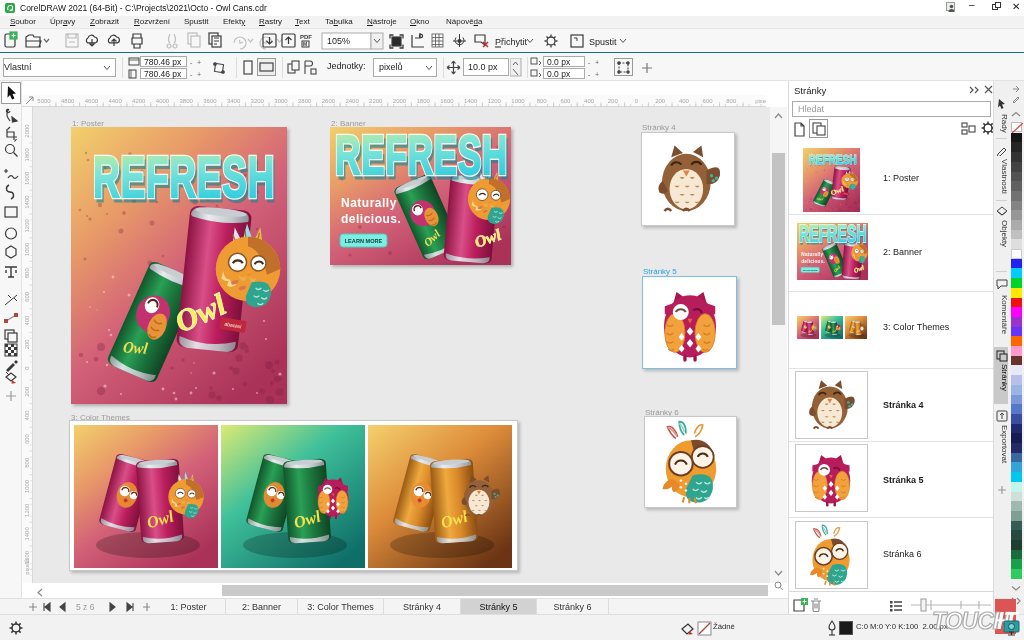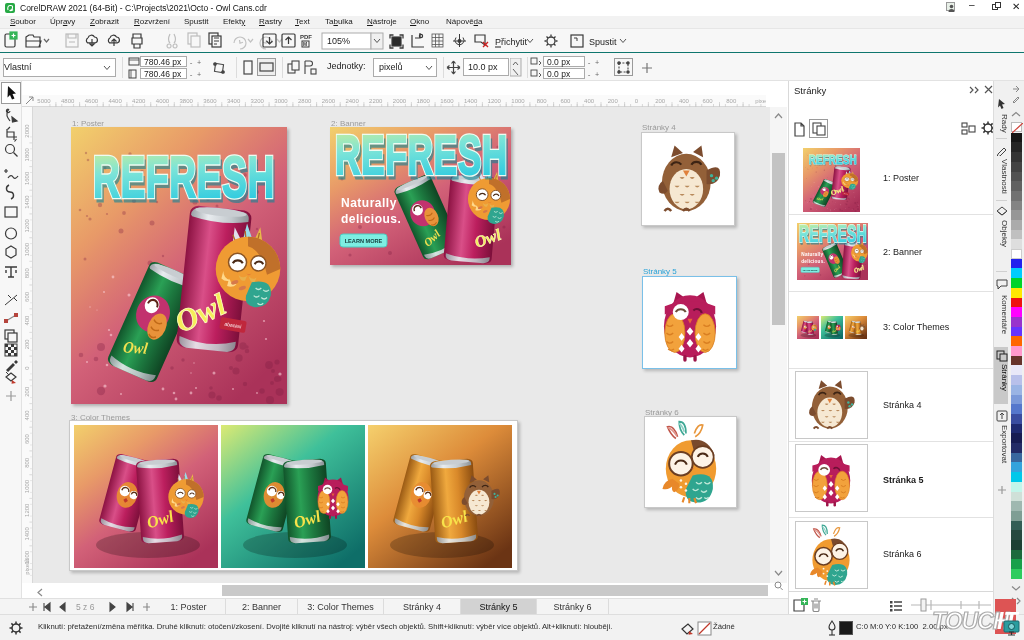--- a/index.html
+++ b/index.html
@@ -1113,20 +1113,21 @@
       </svg>
   </div>
   <div id="docker" class="abs">
       <div class="abs" style="left:5px;top:4px;font-size:9.5px;color:#222">Stránky</div>
       <svg class="abs" style="left:180px;top:5px" width="12" height="8">
         <path d="M1 1 l3 3 l-3 3 M6 1 l3 3 l-3 3" fill="none" stroke="#555" stroke-width="1.2"></path>
       </svg>
       <svg class="abs" style="left:195px;top:4px" width="9" height="9">
         <path d="M1 1 l7 7 M8 1 l-7 7" stroke="#555" stroke-width="1.2"></path>
       </svg>
+      <div class="abs" style="left:3px;top:20px;width:199px;height:16px;background:#fff;border:1px solid #ababab;font-size:9px;color:#9a9a9a;line-height:15px;padding-left:5px">Hledat</div>
       <svg class="abs" style="left:3px;top:41px" width="15" height="15">
         <path d="M3 1 h6 l3 3 v10 h-9 z M9 1 v3 h3" fill="none" stroke="#444" stroke-width="1.2"></path>
       </svg>
       <div class="abs" style="left:20px;top:38px;width:19px;height:19px;border:1px solid #9a9a9a"></div>
       <svg class="abs" style="left:23px;top:41px" width="14" height="14">
         <g fill="none" stroke="#444" stroke-width="1.1">
           <rect x="1" y="1" width="8" height="10"></rect>
           <rect x="5" y="4" width="8" height="9" fill="#fff"></rect>
         </g>
       </svg>
@@ -1145,21 +1146,21 @@
       </svg>
       <div class="abs" style="left:0;top:133px;width:205px;height:1px;background:#e2e2e2"></div>
       <div class="abs" style="left:0;top:210px;width:205px;height:1px;background:#e2e2e2"></div>
       <div class="abs" style="left:0;top:287px;width:205px;height:1px;background:#e2e2e2"></div>
       <div class="abs" style="left:0;top:360px;width:205px;height:1px;background:#e2e2e2"></div>
       <div class="abs" style="left:0;top:436px;width:205px;height:1px;background:#e2e2e2"></div>
       <div class="abs" style="left:0;top:510px;width:205px;height:1px;background:#e2e2e2"></div>
       <div class="abs" style="left:94px;top:92px;font-size:9px;color:#1a1a1a;font-weight:normal">1: Poster</div>
       <div class="abs" style="left:94px;top:166px;font-size:9px;color:#1a1a1a;font-weight:normal">2: Banner</div>
       <div class="abs" style="left:94px;top:241px;font-size:9px;color:#1a1a1a;font-weight:normal">3: Color Themes</div>
-      <div class="abs" style="left:94px;top:319px;font-size:9px;color:#1a1a1a;font-weight:normal">Stránka 4</div>
+      <div class="abs" style="left:94px;top:319px;font-size:9px;color:#1a1a1a;font-weight:bold">Stránka 4</div>
       <div class="abs" style="left:94px;top:394px;font-size:9px;color:#1a1a1a;font-weight:bold">Stránka 5</div>
       <div class="abs" style="left:94px;top:468px;font-size:9px;color:#1a1a1a;font-weight:normal">Stránka 6</div>
       <div class="abs" style="left:14px;top:67px">
         <svg width="57" height="64" viewBox="0 0 216 277" preserveAspectRatio="none">
           <use href="#poster"></use>
         </svg>
       </div>
       <div class="abs" style="left:8px;top:142px">
         <svg width="71" height="57" viewBox="0 0 181 138" preserveAspectRatio="none">
           <use href="#banner"></use>
@@ -1326,21 +1327,20 @@
         <path d="M1 1 l3 3 l-3 3 M6 1 l3 3 l-3 3" fill="none" stroke="#888" stroke-width="1.2"></path>
       </svg>
     </div>
   <div id="status" class="abs">
     <svg class="abs" style="left:8px;top:5px" width="16" height="16" viewBox="0 0 16 16">
       <g fill="none" stroke="#333" stroke-width="1.5">
           <circle cx="8" cy="8" r="4"></circle>
           <path d="M8 1.5 v2.5 M8 12 v2.5 M1.5 8 h2.5 M12 8 h2.5 M3.4 3.4 l1.8 1.8 M10.8 10.8 l1.8 1.8 M3.4 12.6 l1.8 -1.8 M10.8 5.2 l1.8 -1.8"></path>
         </g>
     </svg>
-    <div class="abs" style="left:38px;top:7px">Kliknutí: přetažení/změna měřítka. Druhé kliknutí: otočení/zkosení. Dvojité kliknutí na nástroj: výběr všech objektů. Shift+kliknutí: výběr více objektů. Alt+kliknutí: hlouběji.</div>
     <svg class="abs" style="left:681px;top:6px" width="40" height="15" viewBox="0 0 40 15">
       <path d="M1 8 l6 -5 l5 5 l-6 5 z" fill="none" stroke="#333" stroke-width="1.2"></path>
         <path d="M8 10 l4 3 l-4.5 0.8 z" fill="#c0392b"></path>
       <rect x="17" y="1" width="13" height="13" fill="#fff" stroke="#888"></rect>
         <path d="M18 13 L29 2" stroke="#c0392b" stroke-width="1.3"></path>
     </svg>
     <div class="abs" style="left:713px;top:7px">Žádné</div>
     <svg class="abs" style="left:826px;top:5px" width="12" height="16" viewBox="0 0 12 16">
       <g fill="none" stroke="#333" stroke-width="1.1">
           <path d="M6 1 c2 3 3 4 3 6 a3 3 0 1 1 -6 0 c0 -2 1 -3 3 -6 z"></path>

